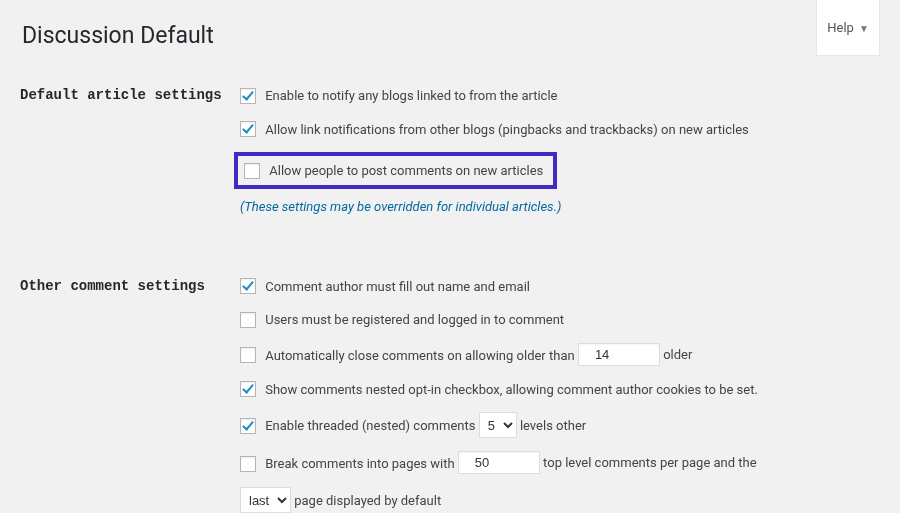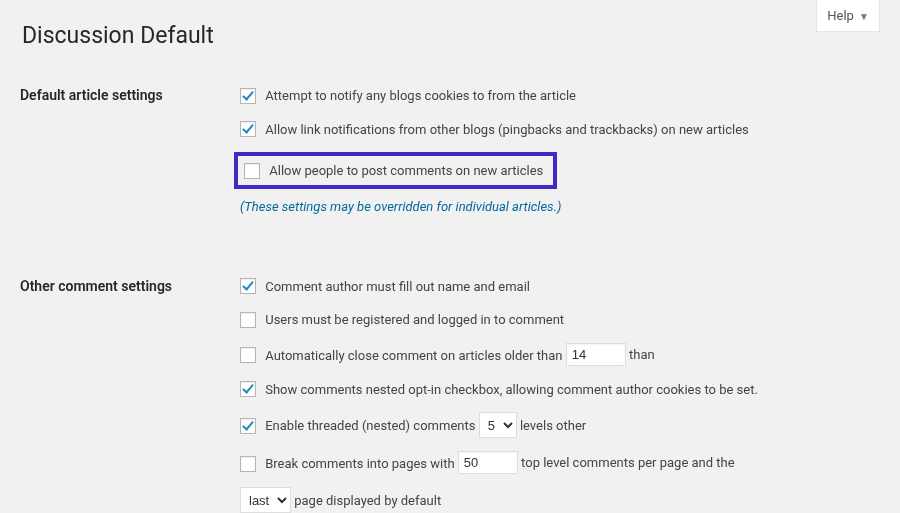--- a/index.html
+++ b/index.html
@@ -17,21 +17,21 @@
     position: relative;
     padding: 10px 20px 0 20px;
   }
   .help-tab {
     position: absolute;
     top: 0;
     right: 20px;
     background: #fff;
     border: 1px solid #e6e6e6;
     border-top: none;
-    padding: 8px 10px;
+    padding: 20px 10px;
     font-size: 13px;
     color: #555;
     cursor: pointer;
   }
   .help-tab .caret {
     font-size: 10px;
     margin-left: 2px;
     color: #777;
   }
   h1.page-title {
@@ -45,20 +45,21 @@
     border-collapse: collapse;
   }
   .form-table th {
     text-align: left;
     vertical-align: top;
     width: 210px;
     padding: 10px 10px 20px 0;
     font-weight: 600;
     font-size: 14px;
     color: #23282d;
+    font-family: Liberation Mono, monospace;
   }
   .form-table td {
     vertical-align: top;
     padding: 8px 10px 20px 0;
     font-size: 13px;
     color: #444;
   }
   .opt {
     margin: 0 0 13px 0;
     line-height: 20px;
@@ -101,21 +102,21 @@
   }
   .highlight-box {
     border: 4px solid #4527c1;
     display: inline-block;
     padding: 6px 10px 6px 6px;
     margin: 0 16px 8px -6px;
   }
   input[type="number"] {
     border: 1px solid #ddd;
     background: #fff;
-    padding: 3px 5px;
+    padding: 3px 16px;
     font-size: 13px;
     width: 48px;
     box-shadow: inset 0 1px 2px rgba(0,0,0,0.05);
     color: #333;
   }
   select {
     border: 1px solid #ddd;
     background: #fff;
     padding: 2px 4px;
     font-size: 13px;
@@ -137,21 +138,21 @@
 
   <h1 class="page-title">Discussion Default</h1>
 
   <table class="form-table">
     <tbody>
         <tr>
       <th>Default article settings</th>
       <td>
         <div class="opt">
           <input type="checkbox" checked="" style="">
-          <span class="cb-label">Attempt to notify any blogs cookies to from the article</span>
+          <span class="cb-label">Enable to notify any blogs linked to from the article</span>
         </div>
         <div class="opt">
           <input type="checkbox" checked="" style="">
           <span class="cb-label">Allow link notifications from other blogs (pingbacks and trackbacks) on new articles</span>
         </div>
         <div class="highlight-box">
           <input type="checkbox" style="">
           <span class="cb-label">Allow people to post comments on new articles</span>
         </div>
         <div class="hint">(These settings may be overridden for individual articles.)</div>
@@ -168,23 +169,23 @@
         <div class="opt">
           <input type="checkbox" checked="" style="">
           <span class="cb-label">Comment author must fill out name and email</span>
         </div>
         <div class="opt">
           <input type="checkbox" style="">
           <span class="cb-label">Users must be registered and logged in to comment</span>
         </div>
         <div class="opt inline">
           <input type="checkbox" style="">
-          <span class="cb-label">Automatically close comment on articles older than</span>
+          <span class="cb-label">Automatically close comments on allowing older than</span>
           <input type="number" value="14" style="">
-          <span>than</span>
+          <span>older</span>
         </div>
         <div class="opt">
           <input type="checkbox" checked="" style="">
           <span class="cb-label">Show comments nested opt-in checkbox, allowing comment author cookies to be set.</span>
         </div>
         <div class="opt inline">
           <input type="checkbox" checked="" style="">
           <span class="cb-label">Enable threaded (nested) comments</span>
           <select>
             <option>5</option>

